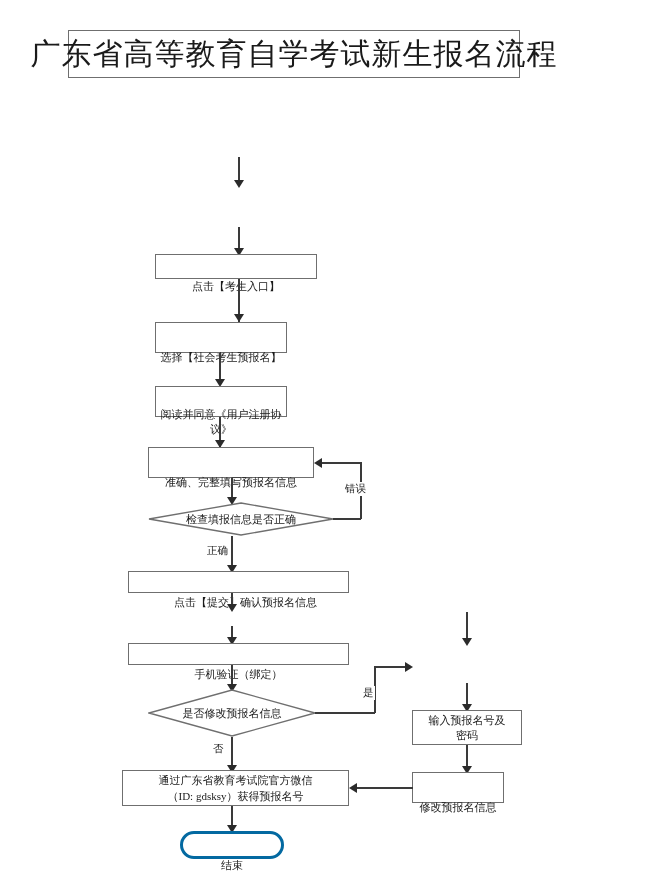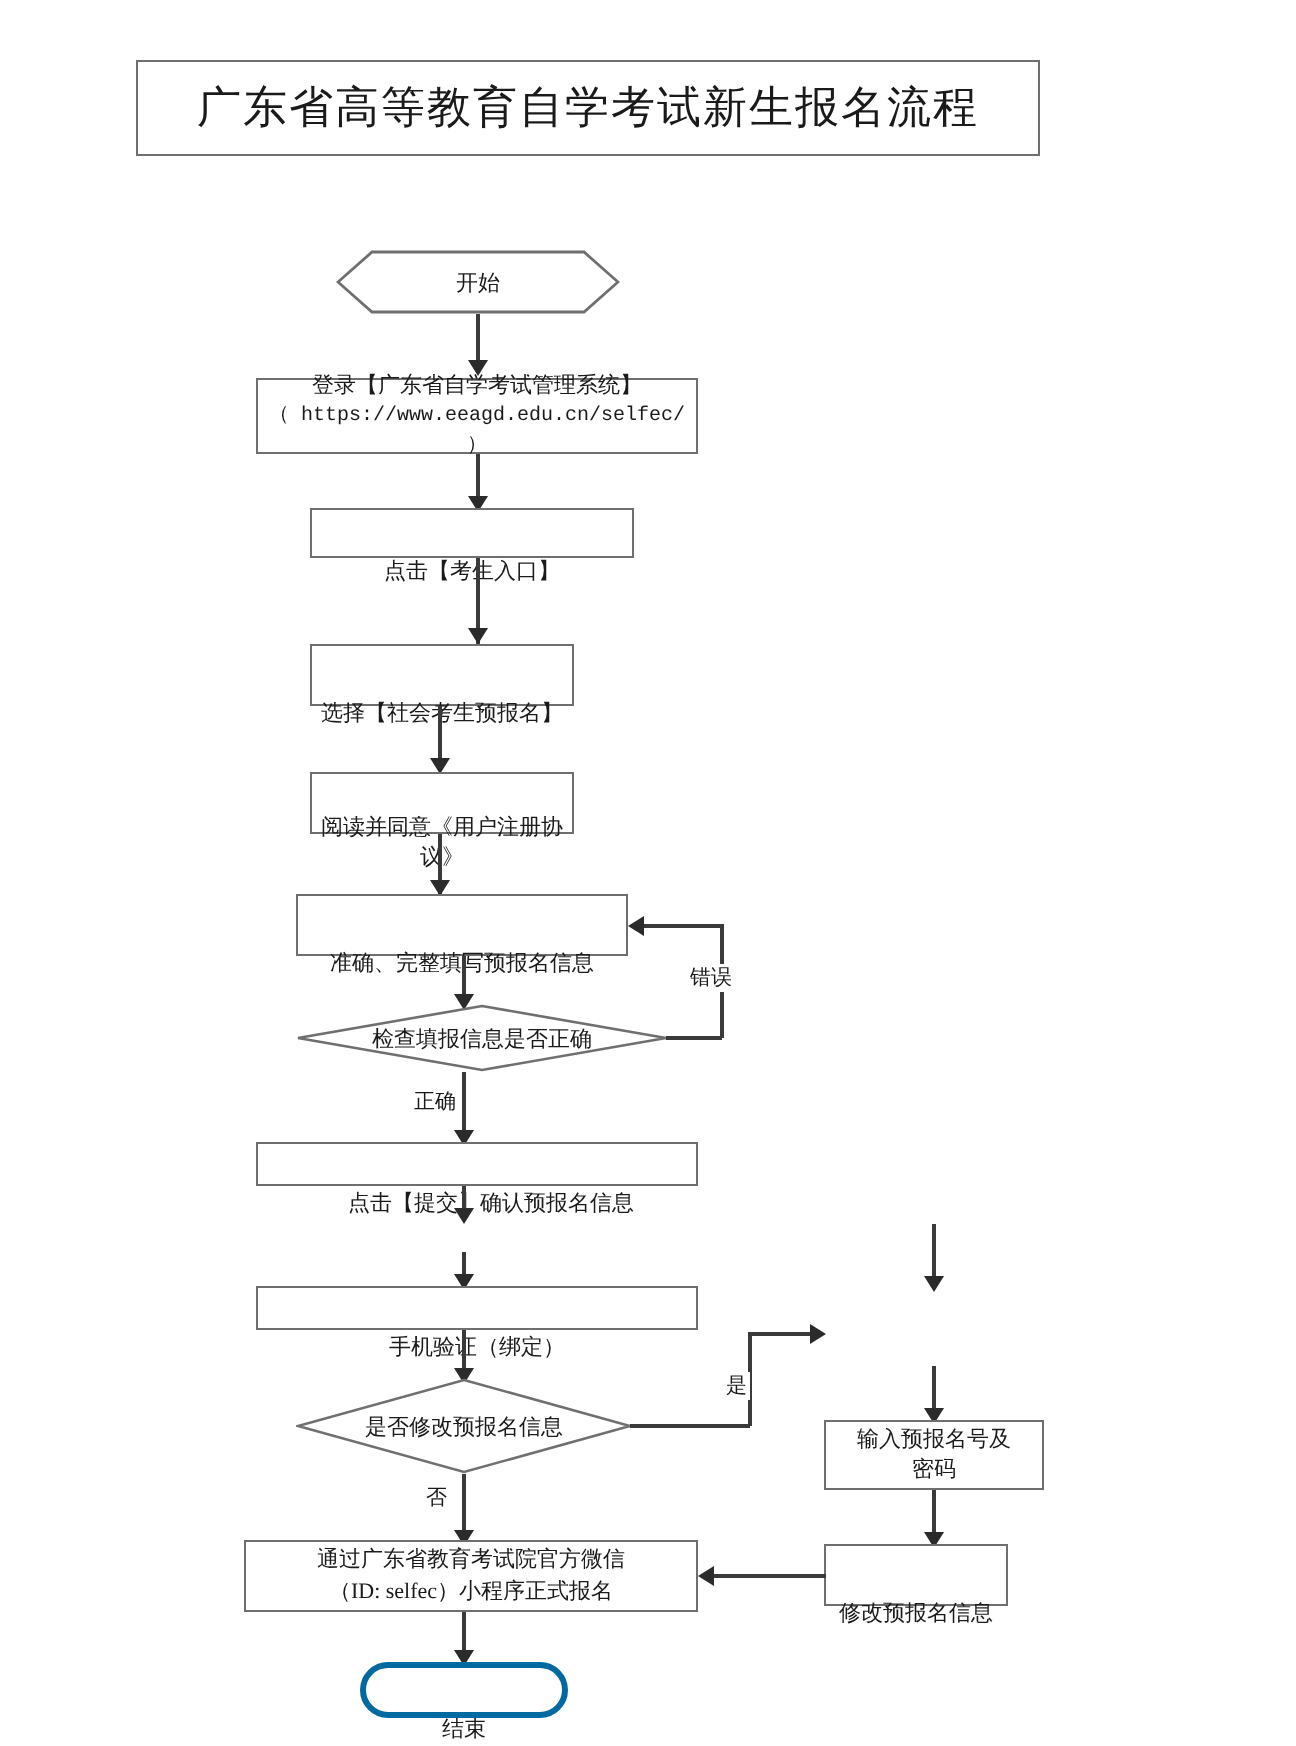--- a/index.html
+++ b/index.html
@@ -22,21 +22,21 @@
     top: 30px;
     width: 452px;
     height: 48px;
     border: 1px solid #6f6f6f;
     display: flex;
     align-items: center;
     justify-content: center;
     box-sizing: border-box;
   }
   .title-text {
-    font-size: 22px;
+    font-size: 30px;
     letter-spacing: 1px;
     color: #1a1a1a;
     white-space: nowrap;
     font-family: "Liberation Serif", "DejaVu Serif", serif;
   }
   
   .node {
     position: absolute;
     box-sizing: border-box;
     display: flex;
@@ -130,34 +130,24 @@
 </style>
 </head>
 <body>
 
 <div id="page">
 
   <div class="title-box">
     <span class="title-text">广东省高等教育自学考试新生报名流程</span>
   </div>
 
-  <div class="hex-wrap" style="left:168px; top:125px; width:142px; height:32px;">
-    <svg width="142" height="32" viewBox="0 0 142 32">
-      <polygon points="18,1 124,1 141,16 124,31 18,31 1,16" fill="#ffffff" stroke="#6f6f6f" stroke-width="1.4"></polygon>
-    </svg>
-    <span class="hex-label">开始</span>
-  </div>
 
   <div class="conn v" style="left:238px; top:157px; height:27px;"></div>
   <div class="arrow arrow-down" style="left:234px; top:180px;"></div>
 
-  <div class="node rect" style="left:128px; top:189px; width:221px; height:38px; flex-direction:column;">
-    <span style="display:block; line-height:16px;">登录【广东省自学考试管理系统】</span>
-    <span class="mono" style="display:block; line-height:15px;">（ https://www.eeagd.edu.cn/selfec/ ）</span>
-  </div>
 
   <div class="conn v" style="left:238px; top:227px; height:25px;"></div>
   <div class="arrow arrow-down" style="left:234px; top:248px;"></div>
 
   <div class="node rect" style="left:155px; top:254px; width:162px; height:25px;">
     <span class="lines">点击【考生入口】</span>
   </div>
 
   <div class="conn v" style="left:238px; top:279px; height:43px;"></div>
   <div class="arrow arrow-down" style="left:234px; top:314px;"></div>
@@ -252,21 +242,21 @@
 
   <div class="node rect" style="left:412px; top:772px; width:92px; height:31px;">
     <span class="lines">修改预报名信息</span>
   </div>
 
   <div class="conn h" style="left:357px; top:787px; width:56px;"></div>
   <div class="arrow arrow-left" style="left:349px; top:783px;"></div>
 
   <div class="node rect" style="left:122px; top:770px; width:227px; height:36px; flex-direction:column;">
     <span style="display:block; line-height:16px;">通过广东省教育考试院官方微信</span>
-    <span style="display:block; line-height:16px;">（ID: selfec）小程序正式报名</span>
+    <span style="display:block; line-height:16px;">（ID: gdsksy）获得预报名号</span>
   </div>
 
   <div class="conn v" style="left:231px; top:806px; height:24px;"></div>
   <div class="arrow arrow-down" style="left:227px; top:825px;"></div>
 
   <div class="node stadium" style="left:180px; top:831px; width:104px; height:28px;">
     <span class="lines">结束</span>
   </div>
 
 </div>

